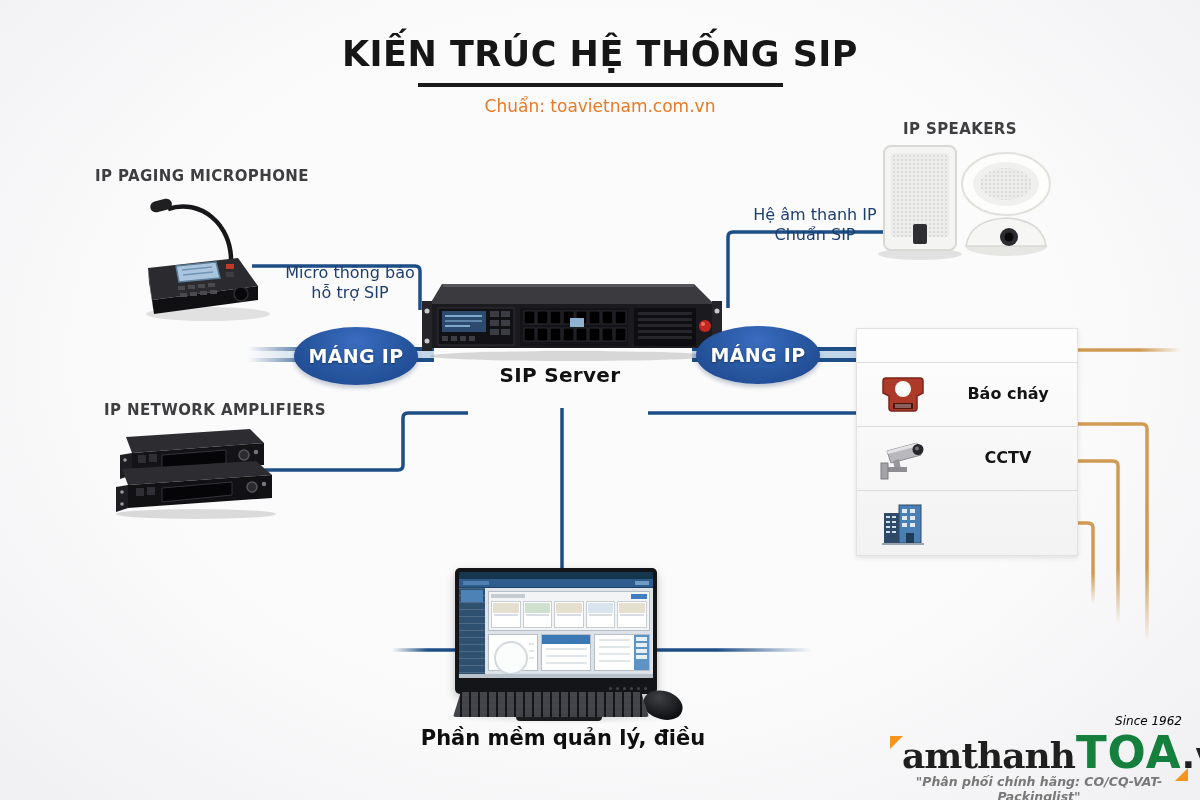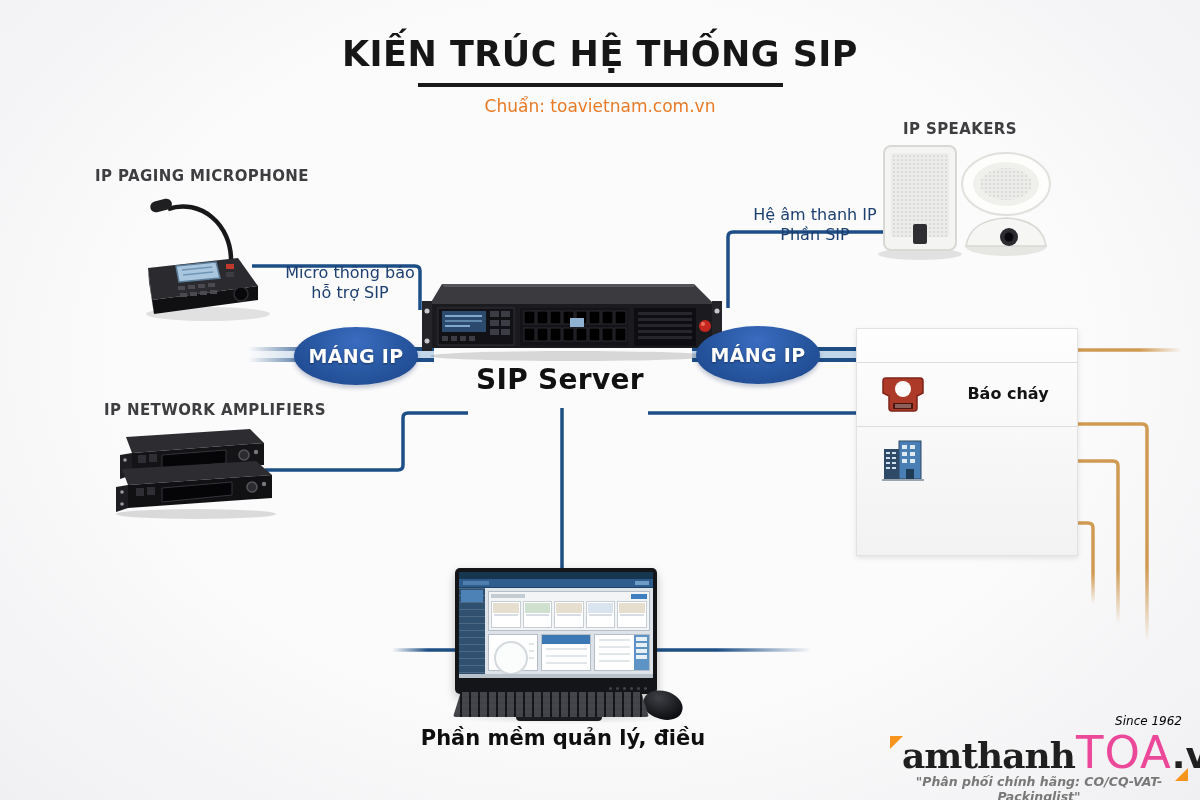--- a/index.html
+++ b/index.html
@@ -40,21 +40,21 @@
     color:#fff;font-weight:bold;font-size:19px;letter-spacing:.3px;
     text-shadow:0 1px 2px rgba(0,0,0,.4);
     box-shadow:0 3px 4px rgba(20,40,80,.25);
   }
 
   
   .dev{z-index:2;}
 
   
   .server-label{left:430px;top:363px;width:260px;text-align:center;
-    font-size:28px;font-weight:bold;color:#111;z-index:5;letter-spacing:.3px;}
+    font-size:20px;font-weight:bold;color:#111;z-index:5;letter-spacing:.3px;}
 
   
   .panel{left:856px;top:328px;width:220px;height:226px;z-index:2;
     background:linear-gradient(#fefefe,#f2f2f3);
     border:1px solid #e2e2e4;box-shadow:0 2px 5px rgba(0,0,0,.10);}
   .panel-top-strip{height:33px;border-bottom:1px solid #ddddde;}
   .panel-row{height:63px;border-bottom:1px solid #ddddde;display:flex;align-items:center;}
   .panel-row:last-child{border-bottom:none;}
   .panel-icon{width:92px;display:flex;justify-content:center;align-items:center;}
   .panel-label{flex:1;text-align:center;font-weight:bold;font-size:16px;color:#141414;
@@ -118,21 +118,21 @@
     background:radial-gradient(ellipse, rgba(0,0,0,.14), rgba(0,0,0,0) 70%);z-index:0;}
 
   .caption{left:393px;top:726px;width:340px;text-align:center;z-index:5;
     font-size:21px;font-weight:bold;color:#0f0f0f;line-height:1.22;}
 
   
   .logo{left:888px;top:712px;width:302px;height:82px;z-index:5;}
   .logo-row{position:absolute;left:14px;top:14px;display:flex;align-items:baseline;white-space:nowrap;}
   .l-prefix{font-family:"DejaVu Serif","Liberation Serif",serif;font-weight:bold;
     font-size:36px;color:#1f1f1f;letter-spacing:-1px;}
-  .l-brand{font-weight:normal;font-size:45px;color:#ec4899;letter-spacing:1px;margin-left:1px;}
+  .l-brand{font-weight:bold;font-size:45px;color:#15803d;letter-spacing:1px;margin-left:1px;}
   .l-suffix{font-weight:bold;font-size:36px;color:#1f1f1f;}
   .l-since{position:absolute;right:8px;top:2px;font-size:12px;font-weight:normal;
     font-style:italic;color:#000000;}
   .l-tagline{position:absolute;left:0;right:0;top:62px;text-align:center;
     font-size:12.5px;font-weight:bold;font-style:italic;color:#787878;}
   .tri-tl{position:absolute;left:2px;top:24px;width:0;height:0;
     border-top:13px solid #f7941d;border-right:13px solid transparent;}
   .tri-br{position:absolute;right:2px;top:56px;width:0;height:0;
     border-bottom:13px solid #f7941d;border-left:13px solid transparent;}
 </style>
@@ -242,21 +242,21 @@
   <circle cx="133" cy="99" r="9" fill="#2c2c30"></circle>
   <circle cx="133" cy="99" r="4.5" fill="#0a0a0c"></circle>
 
   <ellipse cx="44" cy="116" rx="42" ry="6" fill="rgba(0,0,0,.10)"></ellipse>
   <rect x="8" y="8" width="72" height="104" rx="7" fill="#f4f4f2" stroke="#d8d8d4" stroke-width="2"></rect>
   <rect x="15" y="15" width="58" height="84" rx="3" fill="url(#grille)"></rect>
   <rect x="37" y="86" width="14" height="20" rx="2" fill="#2f2f33"></rect>
 </svg>
 <div class="abs note" style="left:732px;top:193px;width:166px;margin-top:12px;">
   <div>Hệ âm thanh IP</div>
-  <div>Phần SIP</div>
+  <div>Chuẩn SIP</div>
 </div>
 
 <div class="abs band band-left" style="left:248px;top:347px;width:186px;">
   <span class="b-top"></span>
     <span class="b-mid"></span>
     <span class="b-bot"></span>
 </div>
 <div class="abs band band-right" style="left:692px;top:347px;width:166px;">
   <span class="b-top"></span>
     <span class="b-mid"></span>
@@ -362,20 +362,34 @@
         <circle cx="23" cy="17" r="8" fill="#fdfdfb"></circle>
         <rect x="13" y="31" width="20" height="6" fill="#4a160d"></rect>
         <line x1="15" y1="33" x2="31" y2="33" stroke="#caa" stroke-width="1"></line>
         <line x1="15" y1="35" x2="31" y2="35" stroke="#caa" stroke-width="1"></line>
       </svg>
     </div>
     <div class="panel-label">Báo cháy</div>
   </div>
   <div class="panel-row">
     <div class="panel-icon">
+      <svg width="52" height="44" viewBox="0 0 52 44">
+        <polygon points="10,14 40,6 44,18 14,26" fill="#b9b9bd" stroke="#8a8a8e" stroke-width="1"></polygon>
+        <polygon points="10,14 40,6 41,9 11,17" fill="#e4e4e7"></polygon>
+        <circle cx="41" cy="12.5" r="5.5" fill="#27272b"></circle>
+        <circle cx="40" cy="11.5" r="2" fill="#6f6f76"></circle>
+        <polygon points="16,24 22,22 24,32 18,33" fill="#97979c"></polygon>
+        <rect x="8" y="30" width="22" height="5" fill="#8e8e93"></rect>
+        <rect x="4" y="26" width="7" height="16" fill="#a2a2a7" stroke="#7d7d82" stroke-width="1"></rect>
+      </svg>
+    </div>
+    <div class="panel-label">CCTV</div>
+  </div>
+  <div class="panel-row">
+    <div class="panel-icon">
       <svg width="46" height="48" viewBox="0 0 46 48">
         <rect x="4" y="14" width="15" height="30" fill="#2e4a66"></rect>
         <g fill="#cfe0ee">
             <rect x="6" y="17" width="4" height="2"></rect>
             <rect x="12" y="17" width="4" height="2"></rect>
           <rect x="6" y="22" width="4" height="2"></rect>
             <rect x="12" y="22" width="4" height="2"></rect>
           <rect x="6" y="27" width="4" height="2"></rect>
             <rect x="12" y="27" width="4" height="2"></rect>
           <rect x="6" y="32" width="4" height="2"></rect>

